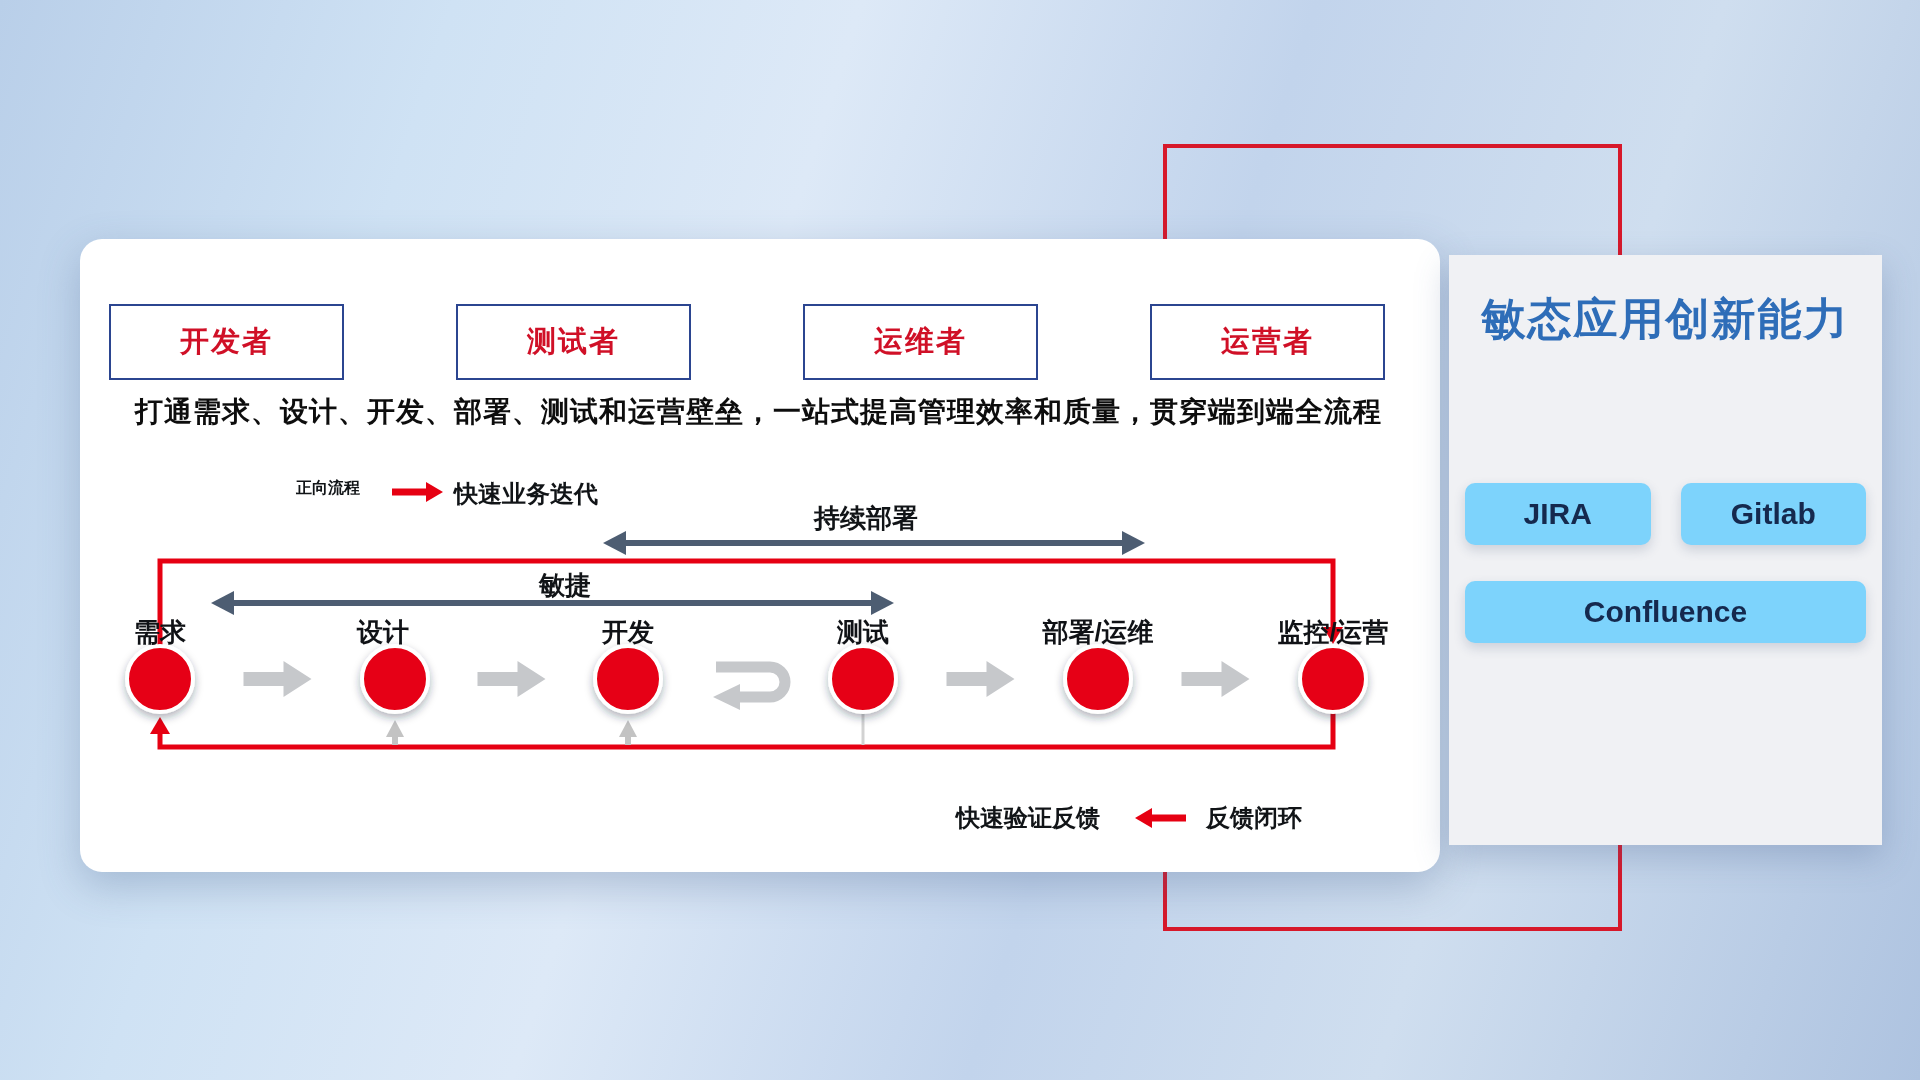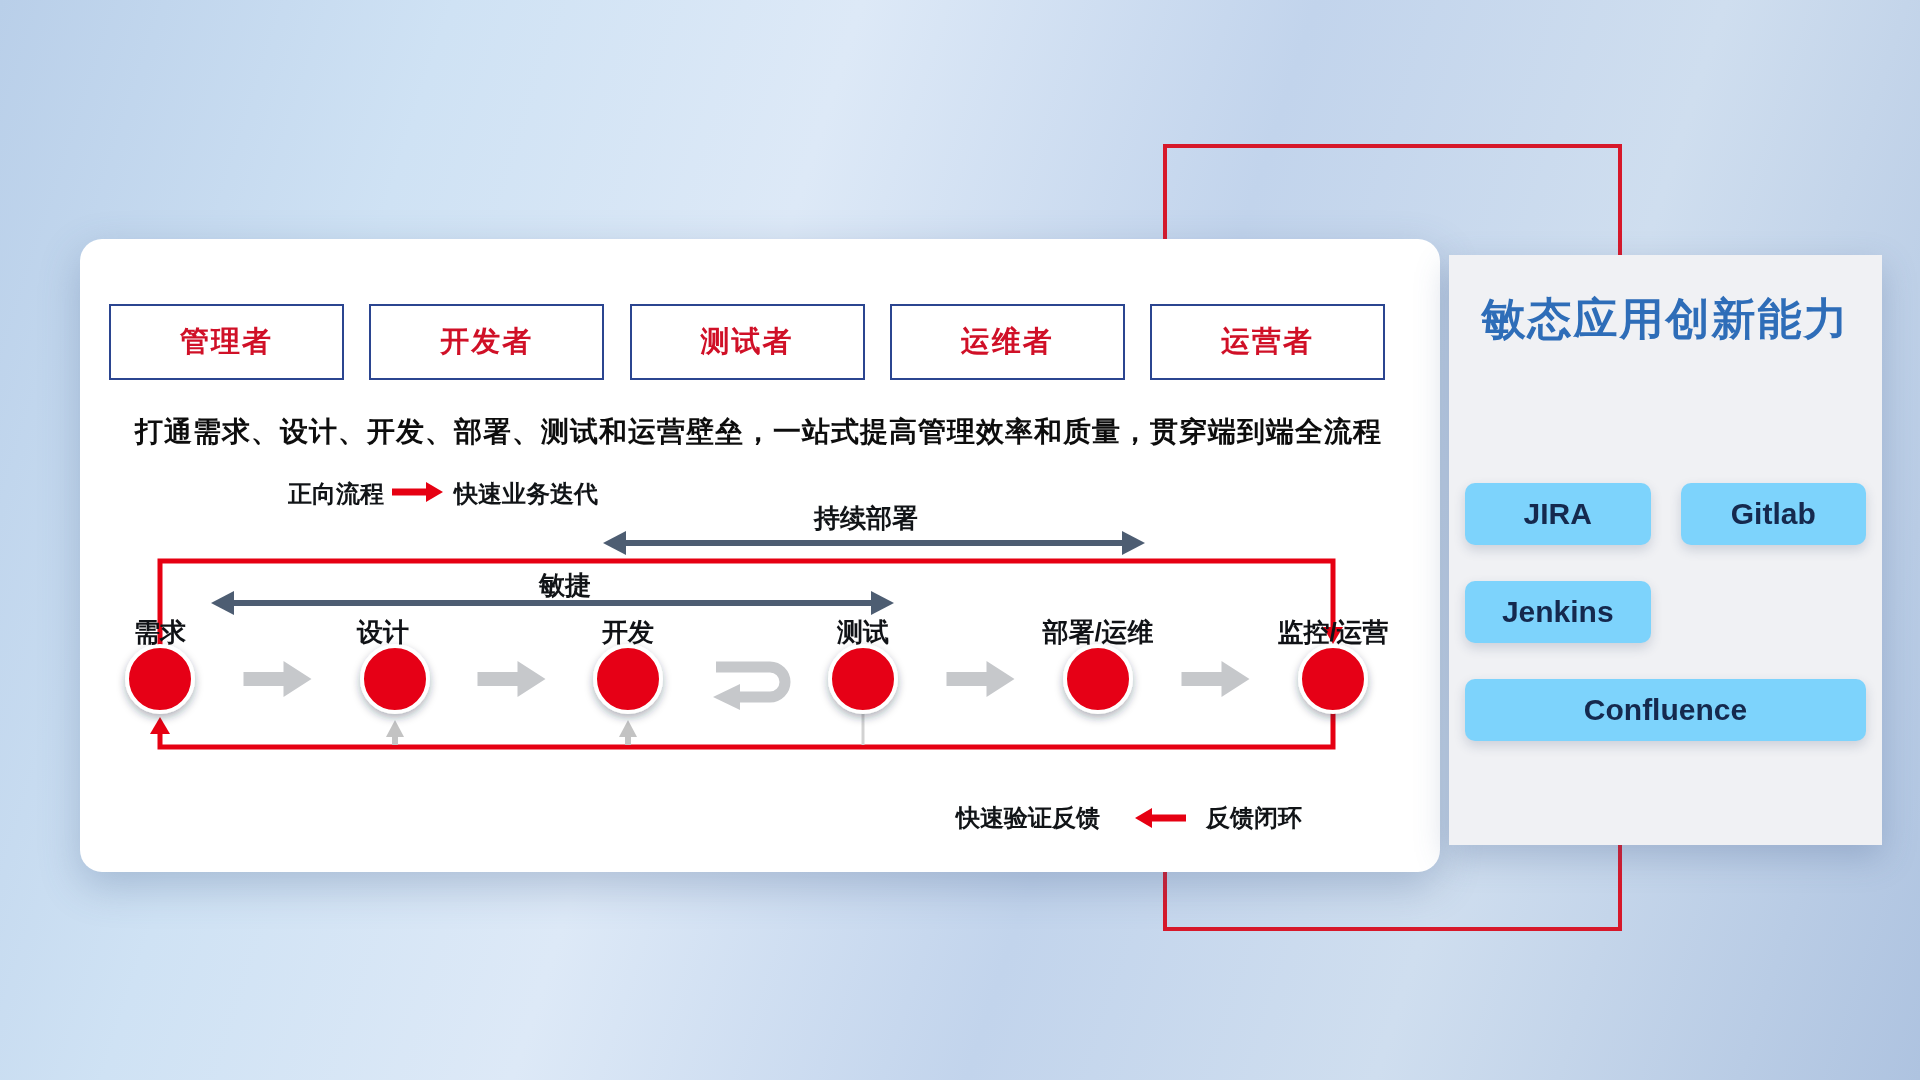--- a/index.html
+++ b/index.html
@@ -30,29 +30,29 @@
     display: flex; justify-content: space-between;
   }
   .role-box {
     width: 235px; height: 76px; border: 2px solid #2b4590;
     display: flex; align-items: center; justify-content: center;
     background: #ffffff;
   }
   .role-box span { color: #d01027; font-size: 29px; font-weight: bold; letter-spacing: 2px; }
 
   .description {
-    position: absolute; top: 174px; left: 55px; right: 30px;
+    position: absolute; top: 154px; left: 55px; right: 30px;
     font-size: 28px; font-weight: bold; color: #0d0d0d; letter-spacing: 1px;
     white-space: nowrap;
   }
 
   .diagram-svg { position: absolute; left: 0; top: 0; width: 1360px; height: 633px; pointer-events: none; }
 
   .flow-label { position: absolute; font-weight: bold; color: #111417; white-space: nowrap; }
-  .lbl-forward-label { left: 208px; top: 239px; font-size: 24px; text-align: right; }
+  .lbl-forward-label { left: 216px; top: 239px; font-size: 16px; text-align: right; }
   .lbl-forward-value { left: 374px; top: 239px; font-size: 24px; }
   .lbl-cd    { left: 786px; top: 262px; font-size: 26px; transform: translateX(-50%); }
   .lbl-agile { left: 485px; top: 329px; font-size: 26px; transform: translateX(-50%); }
   .lbl-feedback-value { left: 948px;  top: 563px; font-size: 24px; transform: translateX(-50%); }
   .lbl-feedback-label { left: 1174px; top: 563px; font-size: 24px; transform: translateX(-50%); }
 
   .step-label {
     position: absolute; top: 376px; font-size: 26px; font-weight: bold; color: #101216;
     transform: translateX(-50%); white-space: nowrap;
   }
@@ -82,23 +82,20 @@
 </head>
 <body>
 
 <div class="stage">
 
   <div class="red-frame"></div>
 
   <div class="main-card">
 
     <div class="roles">
-      <div class="role-box">
-        <span>管理者</span>
-      </div>
       <div class="role-box">
         <span>开发者</span>
       </div>
       <div class="role-box">
         <span>测试者</span>
       </div>
       <div class="role-box">
         <span>运维者</span>
       </div>
       <div class="role-box">
@@ -196,18 +193,17 @@
     <div class="flow-label lbl-feedback-label">反馈闭环</div>
   </div>
 
   <div class="side-panel">
     <div class="panel-title">
       <div class="line">敏态应用创新能力</div>
     </div>
     <div class="tools">
       <div class="tool">JIRA</div>
       <div class="tool">Gitlab</div>
-      <div class="tool">Jenkins</div>
       <div class="tool wide">Confluence</div>
     </div>
   </div>
 
 </div>
 
 </body></html>

